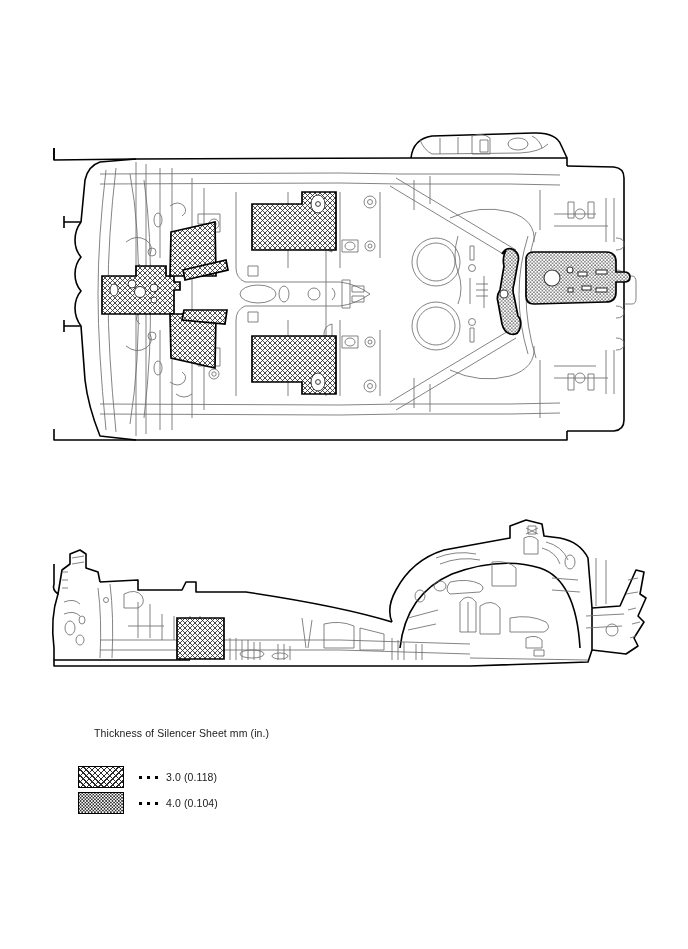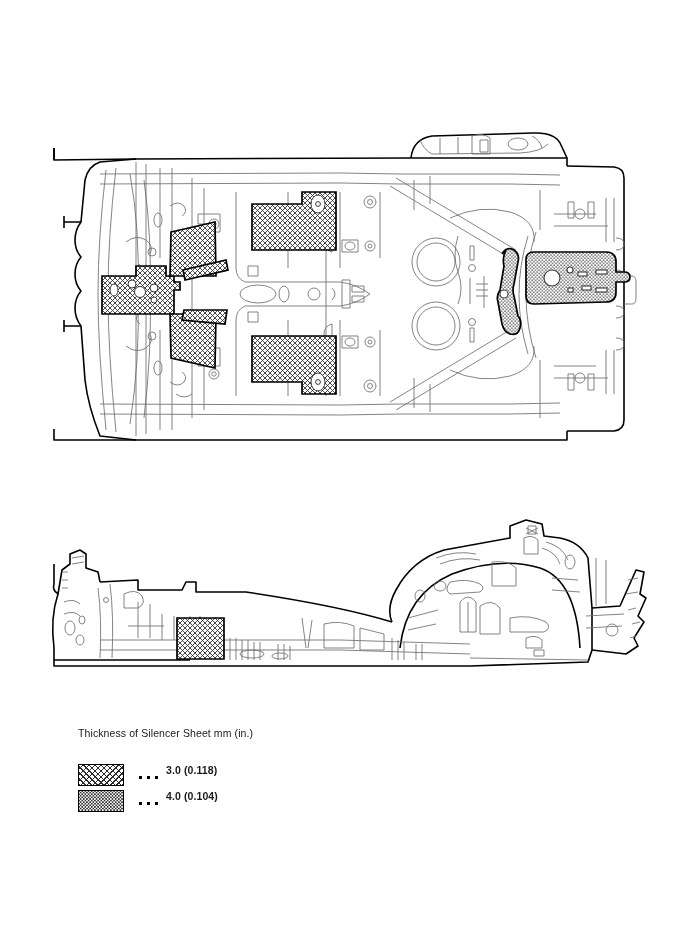--- a/index.html
+++ b/index.html
@@ -49,25 +49,26 @@
     left: 78px;
     top: 726px;
     width: 330px;
   }
   #legend-title {
     font-size: 10.5px;
     line-height: 14px;
     letter-spacing: 0.1px;
     white-space: nowrap;
     color: #1a1a1a;
+    margin-left: 16px;
   }
   .legend-row {
     display: flex;
+    align-items: center;
     height: 26px;
-    font-weight: bold;
   }
   #legend-rows {
     margin-top: 24px;
   }
   .legend-swatch {
     width: 46px;
     height: 22px;
     border: 1.6px solid #000;
     box-sizing: border-box;
     flex: none;

